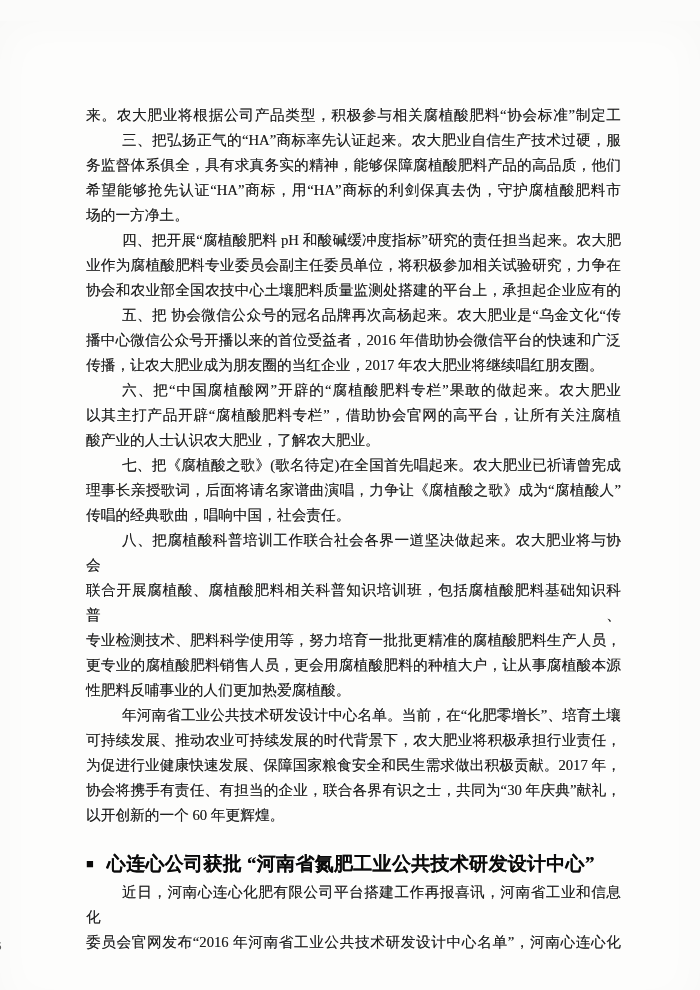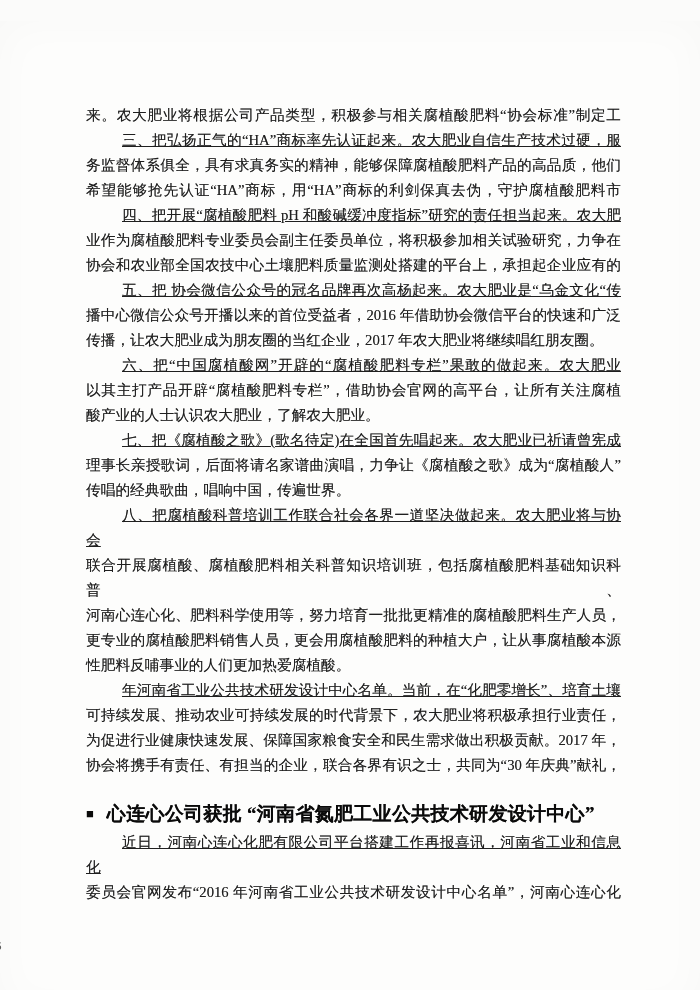--- a/index.html
+++ b/index.html
@@ -30,21 +30,20 @@
   .line {
     text-align: justify;
     text-align-last: justify;
     text-justify: inter-character;
   }
   .line.pend {
     text-align-last: left;
   }
   .line.indent {
     text-indent: 36px;
-    text-decoration: underline;
   }
   .section-header {
     display: flex;
     align-items: center;
     margin-top: 23px;
     margin-bottom: 3px;
     line-height: 26px;
   }
   .section-bullet {
     font-size: 13px;
@@ -71,41 +70,43 @@
 </head>
 <body>
 
 <div class="page">
   <div class="text-col">
     <div id="lines-before">
         <div class="line">来。农大肥业将根据公司产品类型，积极参与相关腐植酸肥料“协会标准”制定工</div>
         <div class="line indent">三、把弘扬正气的“HA”商标率先认证起来。农大肥业自信生产技术过硬，服</div>
         <div class="line">务监督体系俱全，具有求真务实的精神，能够保障腐植酸肥料产品的高品质，他们</div>
         <div class="line">希望能够抢先认证“HA”商标，用“HA”商标的利剑保真去伪，守护腐植酸肥料市</div>
+        <div class="line pend">场的一方净土。</div>
         <div class="line indent">四、把开展“腐植酸肥料 pH 和酸碱缓冲度指标”研究的责任担当起来。农大肥</div>
         <div class="line">业作为腐植酸肥料专业委员会副主任委员单位，将积极参加相关试验研究，力争在</div>
         <div class="line">协会和农业部全国农技中心土壤肥料质量监测处搭建的平台上，承担起企业应有的</div>
         <div class="line indent">五、把 协会微信公众号的冠名品牌再次高杨起来。农大肥业是“乌金文化“传</div>
         <div class="line">播中心微信公众号开播以来的首位受益者，2016 年借助协会微信平台的快速和广泛</div>
         <div class="line pend">传播，让农大肥业成为朋友圈的当红企业，2017 年农大肥业将继续唱红朋友圈。</div>
         <div class="line indent">六、把“中国腐植酸网”开辟的“腐植酸肥料专栏”果敢的做起来。农大肥业</div>
         <div class="line">以其主打产品开辟“腐植酸肥料专栏”，借助协会官网的高平台，让所有关注腐植</div>
         <div class="line pend">酸产业的人士认识农大肥业，了解农大肥业。</div>
         <div class="line indent">七、把《腐植酸之歌》(歌名待定)在全国首先唱起来。农大肥业已祈请曾宪成</div>
         <div class="line">理事长亲授歌词，后面将请名家谱曲演唱，力争让《腐植酸之歌》成为“腐植酸人”</div>
-        <div class="line pend">传唱的经典歌曲，唱响中国，传遍世界。</div>
+        <div class="line pend">传唱的经典歌曲，唱响中国，社会责任。</div>
         <div class="line indent">八、把腐植酸科普培训工作联合社会各界一道坚决做起来。农大肥业将与协会</div>
         <div class="line">联合开展腐植酸、腐植酸肥料相关科普知识培训班，包括腐植酸肥料基础知识科普、</div>
-        <div class="line">河南心连心化、肥料科学使用等，努力培育一批批更精准的腐植酸肥料生产人员，</div>
+        <div class="line">专业检测技术、肥料科学使用等，努力培育一批批更精准的腐植酸肥料生产人员，</div>
         <div class="line">更专业的腐植酸肥料销售人员，更会用腐植酸肥料的种植大户，让从事腐植酸本源</div>
         <div class="line pend">性肥料反哺事业的人们更加热爱腐植酸。</div>
         <div class="line indent">年河南省工业公共技术研发设计中心名单。当前，在“化肥零增长”、培育土壤</div>
         <div class="line">可持续发展、推动农业可持续发展的时代背景下，农大肥业将积极承担行业责任，</div>
         <div class="line">为促进行业健康快速发展、保障国家粮食安全和民生需求做出积极贡献。2017 年，</div>
         <div class="line">协会将携手有责任、有担当的企业，联合各界有识之士，共同为“30 年庆典”献礼，</div>
+        <div class="line pend">以开创新的一个 60 年更辉煌。</div>
       </div>
     <div class="section-header">
       <span class="section-bullet">■</span>
       <span class="section-title">心连心公司获批 “河南省氮肥工业公共技术研发设计中心”</span>
     </div>
     <div id="lines-after">
         <div class="line indent">近日，河南心连心化肥有限公司平台搭建工作再报喜讯，河南省工业和信息化</div>
         <div class="line">委员会官网发布“2016 年河南省工业公共技术研发设计中心名单”，河南心连心化</div>
       </div>
   </div>

